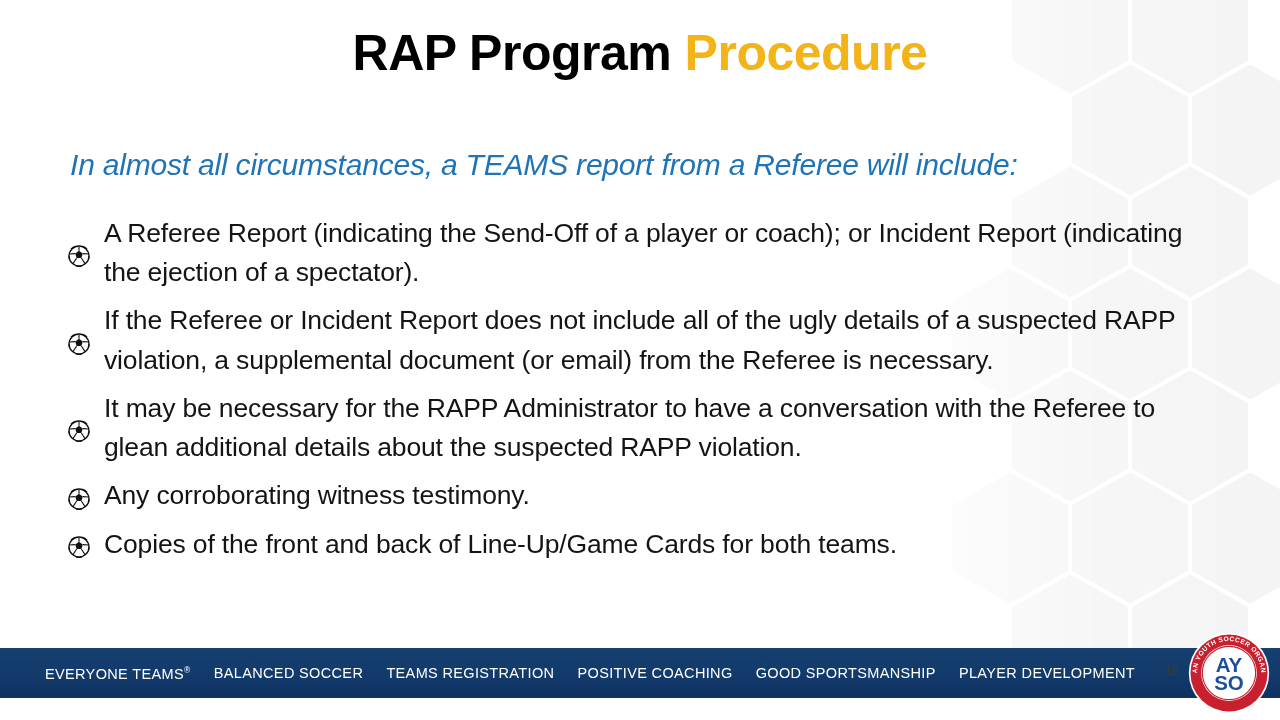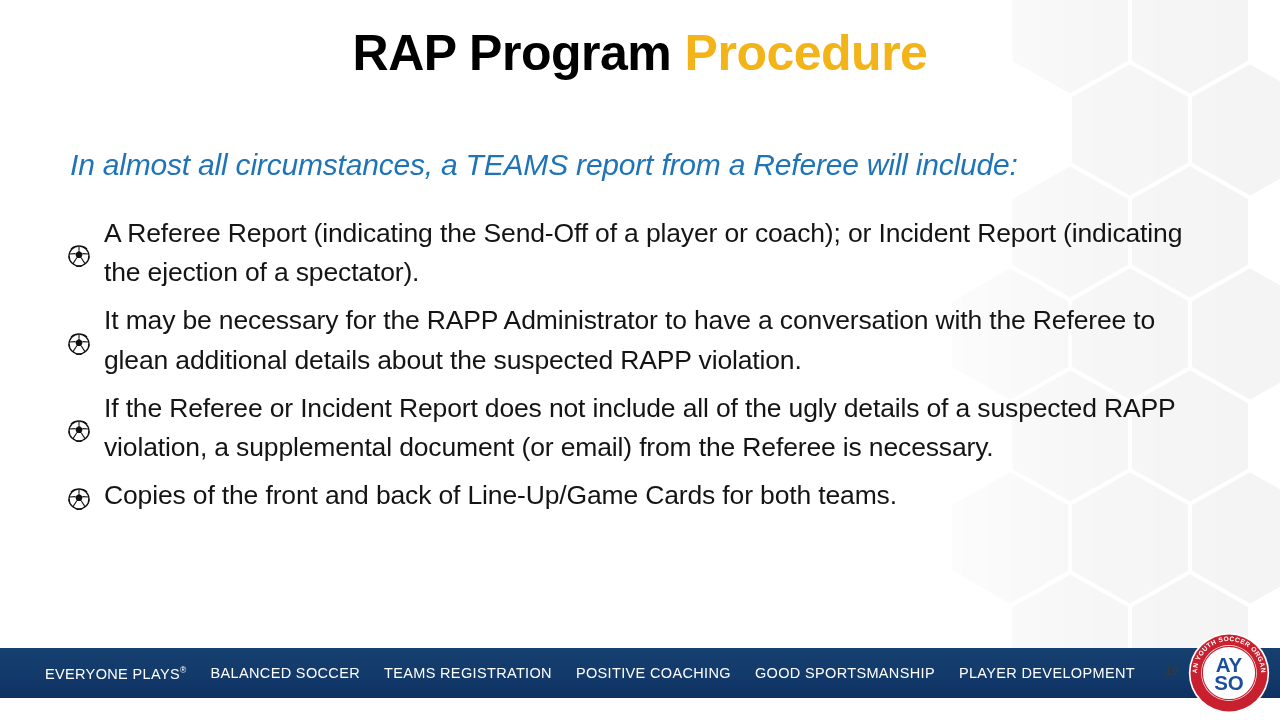--- a/index.html
+++ b/index.html
@@ -222,41 +222,58 @@
         <path d="M30.2 13 L21.5 12.5" stroke="#111111" stroke-width="1.6"></path>
         <path d="M25 27.5 L19.4 19" stroke="#111111" stroke-width="1.6"></path>
         <path d="M7 27.5 L12.6 19" stroke="#111111" stroke-width="1.6"></path>
         <path d="M1.8 13 L10.5 12.5" stroke="#111111" stroke-width="1.6"></path>
         <path d="M4.2 5.5 A14.5 14.5 0 0 1 11.4 2.0" stroke="#111111" stroke-width="1.5" fill="none"></path>
         <path d="M27.8 5.5 A14.5 14.5 0 0 0 20.6 2.0" stroke="#111111" stroke-width="1.5" fill="none"></path>
         <path d="M29.6 22.3 A14.5 14.5 0 0 0 30.6 16.0" stroke="#111111" stroke-width="1.5" fill="none"></path>
         <path d="M2.4 22.3 A14.5 14.5 0 0 1 1.4 16.0" stroke="#111111" stroke-width="1.5" fill="none"></path>
         <path d="M11.5 30.6 A14.5 14.5 0 0 0 20.5 30.6" stroke="#111111" stroke-width="1.5" fill="none"></path>
       </svg>
+      <span class="bullet-text">If the Referee or Incident Report does not include all of the ugly details of a suspected RAPP violation, a supplemental document (or email) from the Referee is necessary.</span>
+    </li>
+
+    <li class="bullet-row">
+      <svg class="bullet-icon" viewBox="0 0 32 32" aria-hidden="true">
+        <circle cx="16" cy="16" r="14.5" fill="#ffffff" stroke="#111111" stroke-width="2"></circle>
+        <polygon points="16,8.5 21.5,12.5 19.4,19 12.6,19 10.5,12.5" fill="#111111"></polygon>
+        <path d="M16 2.5 L16 8.5" stroke="#111111" stroke-width="1.6"></path>
+        <path d="M30.2 13 L21.5 12.5" stroke="#111111" stroke-width="1.6"></path>
+        <path d="M25 27.5 L19.4 19" stroke="#111111" stroke-width="1.6"></path>
+        <path d="M7 27.5 L12.6 19" stroke="#111111" stroke-width="1.6"></path>
+        <path d="M1.8 13 L10.5 12.5" stroke="#111111" stroke-width="1.6"></path>
+        <path d="M4.2 5.5 A14.5 14.5 0 0 1 11.4 2.0" stroke="#111111" stroke-width="1.5" fill="none"></path>
+        <path d="M27.8 5.5 A14.5 14.5 0 0 0 20.6 2.0" stroke="#111111" stroke-width="1.5" fill="none"></path>
+        <path d="M29.6 22.3 A14.5 14.5 0 0 0 30.6 16.0" stroke="#111111" stroke-width="1.5" fill="none"></path>
+        <path d="M2.4 22.3 A14.5 14.5 0 0 1 1.4 16.0" stroke="#111111" stroke-width="1.5" fill="none"></path>
+        <path d="M11.5 30.6 A14.5 14.5 0 0 0 20.5 30.6" stroke="#111111" stroke-width="1.5" fill="none"></path>
+      </svg>
       <span class="bullet-text">It may be necessary for the RAPP Administrator to have a conversation with the Referee to glean additional details about the suspected RAPP violation.</span>
     </li>
 
     <li class="bullet-row">
       <svg class="bullet-icon" viewBox="0 0 32 32" aria-hidden="true">
         <circle cx="16" cy="16" r="14.5" fill="#ffffff" stroke="#111111" stroke-width="2"></circle>
         <polygon points="16,8.5 21.5,12.5 19.4,19 12.6,19 10.5,12.5" fill="#111111"></polygon>
         <path d="M16 2.5 L16 8.5" stroke="#111111" stroke-width="1.6"></path>
         <path d="M30.2 13 L21.5 12.5" stroke="#111111" stroke-width="1.6"></path>
         <path d="M25 27.5 L19.4 19" stroke="#111111" stroke-width="1.6"></path>
         <path d="M7 27.5 L12.6 19" stroke="#111111" stroke-width="1.6"></path>
         <path d="M1.8 13 L10.5 12.5" stroke="#111111" stroke-width="1.6"></path>
         <path d="M4.2 5.5 A14.5 14.5 0 0 1 11.4 2.0" stroke="#111111" stroke-width="1.5" fill="none"></path>
         <path d="M27.8 5.5 A14.5 14.5 0 0 0 20.6 2.0" stroke="#111111" stroke-width="1.5" fill="none"></path>
         <path d="M29.6 22.3 A14.5 14.5 0 0 0 30.6 16.0" stroke="#111111" stroke-width="1.5" fill="none"></path>
         <path d="M2.4 22.3 A14.5 14.5 0 0 1 1.4 16.0" stroke="#111111" stroke-width="1.5" fill="none"></path>
         <path d="M11.5 30.6 A14.5 14.5 0 0 0 20.5 30.6" stroke="#111111" stroke-width="1.5" fill="none"></path>
       </svg>
-      <span class="bullet-text">If the Referee or Incident Report does not include all of the ugly details of a suspected RAPP violation, a supplemental document (or email) from the Referee is necessary.</span>
-    </li>
-
+      <span class="bullet-text">Any corroborating witness testimony.</span>
+    </li>
 
     <li class="bullet-row">
       <svg class="bullet-icon" viewBox="0 0 32 32" aria-hidden="true">
         <circle cx="16" cy="16" r="14.5" fill="#ffffff" stroke="#111111" stroke-width="2"></circle>
         <polygon points="16,8.5 21.5,12.5 19.4,19 12.6,19 10.5,12.5" fill="#111111"></polygon>
         <path d="M16 2.5 L16 8.5" stroke="#111111" stroke-width="1.6"></path>
         <path d="M30.2 13 L21.5 12.5" stroke="#111111" stroke-width="1.6"></path>
         <path d="M25 27.5 L19.4 19" stroke="#111111" stroke-width="1.6"></path>
         <path d="M7 27.5 L12.6 19" stroke="#111111" stroke-width="1.6"></path>
         <path d="M1.8 13 L10.5 12.5" stroke="#111111" stroke-width="1.6"></path>
@@ -267,21 +284,21 @@
         <path d="M11.5 30.6 A14.5 14.5 0 0 0 20.5 30.6" stroke="#111111" stroke-width="1.5" fill="none"></path>
       </svg>
       <span class="bullet-text">Copies of the front and back of Line-Up/Game Cards for both teams.</span>
     </li>
 
   </ul>
 
   <div class="footer-bar"></div>
 
   <div class="footer-taglines">
-    <span class="tagline"><span>EVERYONE PLAYS</span><sup>®</sup></span>
+    <span class="tagline"><span>EVERYONE TEAMS</span><sup>®</sup></span>
     <span class="tagline">BALANCED SOCCER</span>
     <span class="tagline">TEAMS REGISTRATION</span>
     <span class="tagline">POSITIVE COACHING</span>
     <span class="tagline">GOOD SPORTSMANSHIP</span>
     <span class="tagline">PLAYER DEVELOPMENT</span>
   </div>
 
   <svg class="ayso-logo" viewBox="0 0 100 100" aria-hidden="true">
     <defs>
       <path id="ringTop" d="M 50,50 m -39,0 a 39,39 0 1,1 78,0" fill="none"></path>

